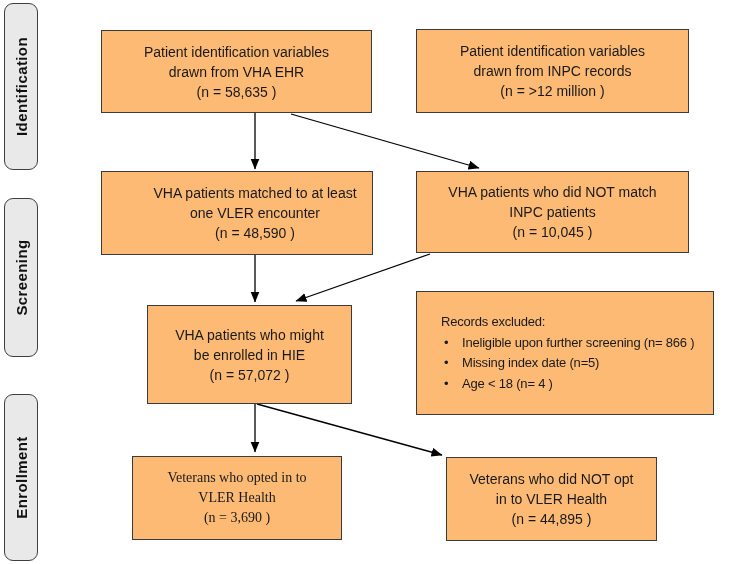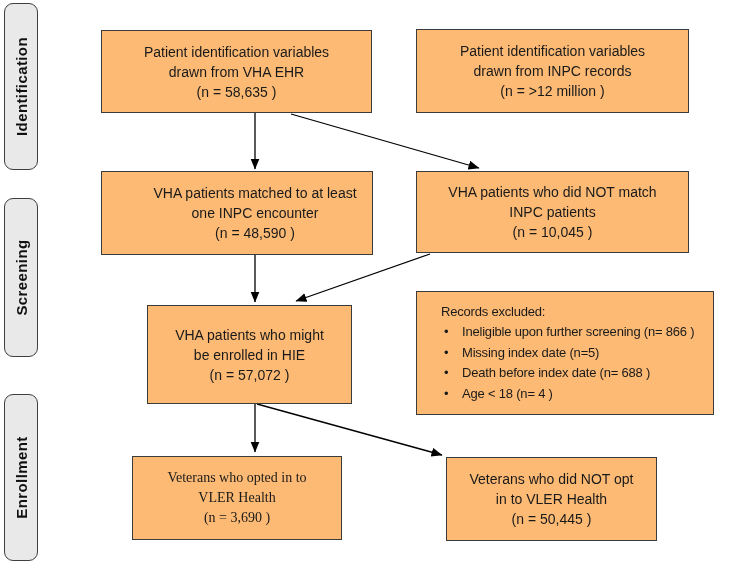--- a/index.html
+++ b/index.html
@@ -116,49 +116,48 @@
   </div>
 
   <div class="box b">
     <span>Patient identification variables</span>
     <span>drawn from INPC records</span>
     <span>(n = &gt;12 million )</span>
   </div>
 
   <div class="box c">
     <span>VHA patients matched to at least</span>
-    <span>one INPC encounter</span>
+    <span>one VLER encounter</span>
     <span>(n = 48,590 )</span>
   </div>
 
   <div class="box d">
     <span>VHA patients who did NOT match</span>
     <span>INPC patients</span>
     <span>(n = 10,045 )</span>
   </div>
 
   <div class="box e">
     <span>VHA patients who might</span>
     <span>be enrolled in HIE</span>
     <span>(n = 57,072 )</span>
   </div>
 
   <div class="box f">
     <div class="excl-title">Records excluded:</div>
     <div class="excl-item">Ineligible upon further screening (n= 866 )</div>
     <div class="excl-item">Missing index date (n=5)</div>
-    <div class="excl-item">Death before index date (n= 688 )</div>
     <div class="excl-item">Age &lt; 18 (n= 4 )</div>
   </div>
 
   <div class="box g">
     <span>Veterans who opted in to</span>
     <span>VLER Health</span>
     <span>(n = 3,690 )</span>
   </div>
 
   <div class="box h">
     <span>Veterans who did NOT opt</span>
     <span>in to VLER Health</span>
-    <span>(n = 50,445 )</span>
+    <span>(n = 44,895 )</span>
   </div>
 
 </div>
 
 </body></html>

